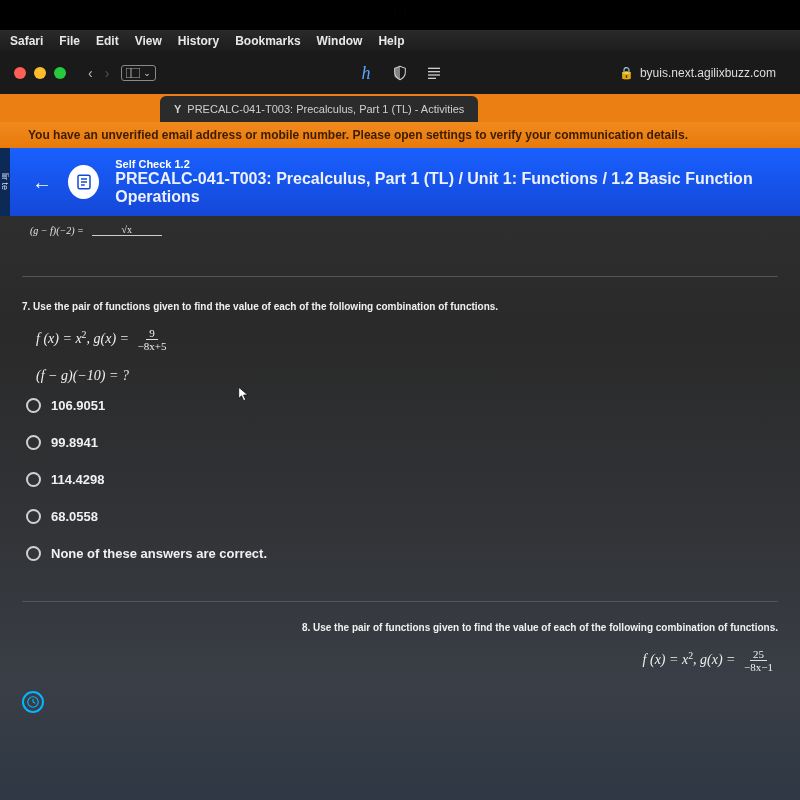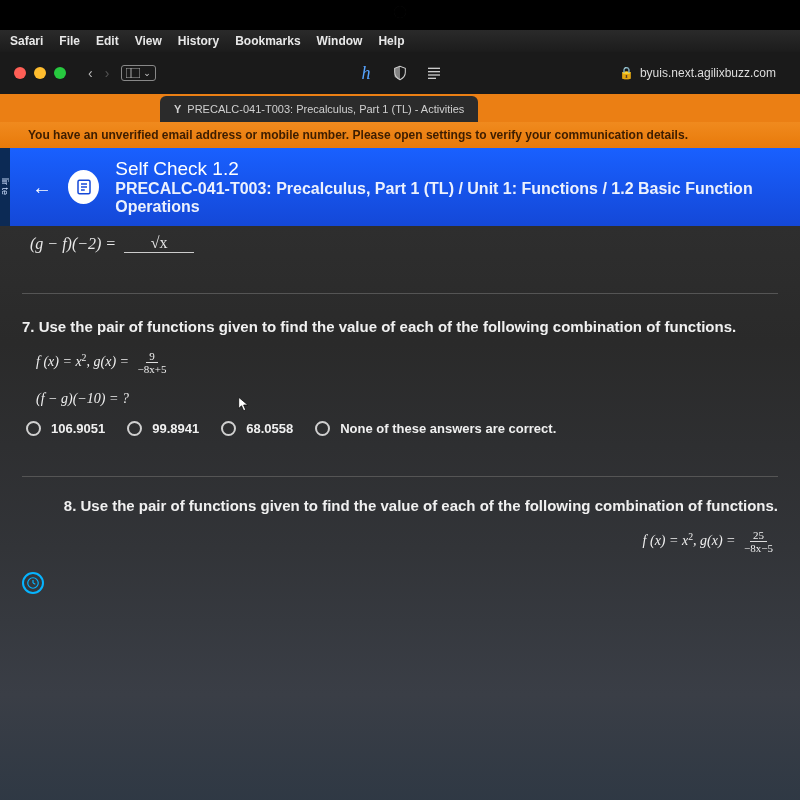--- a/index.html
+++ b/index.html
@@ -33,39 +33,39 @@
   .tab { background: #2b2b2b; color: #d0d0d0; height: 26px; display: flex; align-items: center; padding: 0 14px; border-radius: 6px 6px 0 0; font-size: 11px; gap: 6px; }
 
   
   .warn { background: linear-gradient(#f08a1e,#e87a0a); color: #3d1d00; font-size: 12px; font-weight: 600; padding: 6px 28px; }
 
   
   .course-hdr { background: linear-gradient(#1960ff,#1448d8); color: #fff; display: flex; align-items: center; padding: 10px 18px; gap: 16px; position: relative; }
   .left-cut { position: absolute; left: 0; top: 0; bottom: 0; width: 10px; background: #0c2a55; color: #cfe0ff; font-size: 9px; writing-mode: vertical-rl; display: flex; align-items: center; justify-content: center; }
   .back-arrow { color: #fff; font-size: 20px; margin-left: 14px; }
   .list-icon { width: 34px; height: 34px; border-radius: 50%; background: #fff; color: #1448d8; display: flex; align-items: center; justify-content: center; font-size: 16px; }
-  .course-titles .t1 { font-size: 19px; font-weight: 400; }
+  .course-titles .t1 { font-size: 11px; font-weight: 700; }
   .course-titles .t2 { font-size: 16px; font-weight: 600; opacity: .92; }
 
   
   .content { background: linear-gradient(180deg, #2e2e2e 0%, #2a2a2a 20%, #323438 55%, #3a3e46 80%, #2e3844 100%); color: #f0f0f0; padding: 8px 22px 12px 22px; height: 586px; overflow: hidden; font-family: Arial, sans-serif; }
 
-  .prev-frag { font-family: 'Times New Roman', serif; font-style: italic; font-size: 16px; margin-bottom: 4px; display: flex; align-items: center; gap: 4px; padding-left: 8px; color: #e8e8e8;}
+  .prev-frag { font-family: 'Times New Roman', serif; font-style: italic; font-size: 10px; margin-bottom: 4px; display: flex; align-items: center; gap: 4px; padding-left: 8px; color: #e8e8e8;}
   .prev-blank { display:inline-block; border-bottom:1px solid #ccc; width:70px; margin-left:4px; text-align:center; font-style:normal;}
   .divider { border: none; border-top: 1px solid #555; margin: 40px 0 24px; }
 
   .question { margin-bottom: 40px; }
-  .q-prompt { font-size: 15px; font-weight: 700; margin-bottom: 6px; }
+  .q-prompt { font-size: 10px; font-weight: 700; margin-bottom: 6px; }
   .q-math { font-family: 'Times New Roman', serif; font-style: italic; font-size: 14px; margin: 16px 0 2px 14px; }
   .frac { display: inline-flex; flex-direction: column; align-items: center; font-style: normal; font-size: 11px; vertical-align: middle; margin: 0 2px; }
   .frac .n { border-bottom: 1px solid #ddd; padding: 0 3px; line-height: 1; }
   .frac .d { padding: 0 3px; line-height: 1.1; }
   sup { font-size: 0.7em; vertical-align: super; font-style: normal;}
 
-  .options { margin: 14px 0 0 4px; display: flex; gap: 22px; }
+  .options { margin: 14px 0 0 4px; display: flex; flex-direction: column; gap: 22px; }
   .opt { display: flex; align-items: center; gap: 10px; font-size: 13px; font-weight: 600; }
   .radio { width: 15px; height: 15px; border: 2px solid #d0d0d0; border-radius: 50%; flex-shrink: 0; }
 
   .cursor { position: absolute; width: 14px; height: 18px; pointer-events: none; }
 
   .clock-badge { width: 22px; height: 22px; border-radius: 50%; border: 2px solid #06b4ff; color: #06b4ff; display: inline-flex; align-items: center; justify-content: center; font-size: 12px; margin-top: 12px; }
 </style>
 </head>
 <body>
 
@@ -174,39 +174,43 @@
       <div class="opt">
           <span class="radio"></span>
           <span>106.9051</span>
         </div>
       <div class="opt">
           <span class="radio"></span>
           <span>99.8941</span>
         </div>
       <div class="opt">
           <span class="radio"></span>
+          <span>114.4298</span>
+        </div>
+      <div class="opt">
+          <span class="radio"></span>
           <span>68.0558</span>
         </div>
       <div class="opt">
           <span class="radio"></span>
           <span>None of these answers are correct.</span>
         </div>
     </div>
   </div>
 
   <hr class="divider" style="margin:30px 0 20px;">
 
   
   <div class="question" style="margin-bottom:6px;text-align:right;">
     <div class="q-prompt">8. Use the pair of functions given to find the value of each of the following combination of functions.</div>
     <div class="q-math">
       <span>f (x) = x</span><sup>2</sup><span>,  g(x) = </span>
       <span class="frac">
           <span class="n">25</span>
-          <span class="d">−8x−5</span>
+          <span class="d">−8x−1</span>
         </span>
     </div>
   </div>
 
   <div class="clock-badge">
     <svg viewBox="0 0 24 24" width="14" height="14">
         <circle cx="12" cy="12" r="9" fill="none" stroke="#06b4ff" stroke-width="2"></circle>
         <line x1="12" y1="12" x2="12" y2="7" stroke="#06b4ff" stroke-width="2"></line>
         <line x1="12" y1="12" x2="16" y2="14" stroke="#06b4ff" stroke-width="2"></line>
       </svg>

